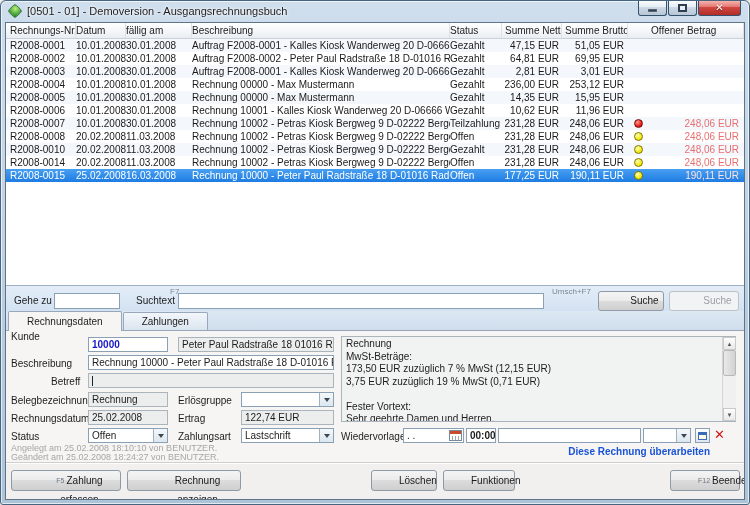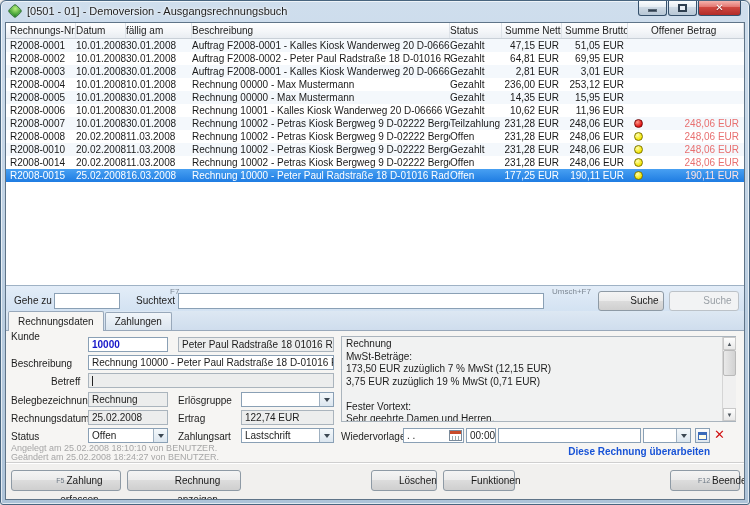--- a/index.html
+++ b/index.html
@@ -87,21 +87,21 @@
   }
   .btn.disabled { color:#9aa0a6; background:#f2f3f4; border-color:#bcc2c8; }
 
   
   .tabbar {
     position:absolute; left:0; top:288px; width:738px; height:20px;
     background: linear-gradient(#dde8f3, #cfdded); border-bottom:1px solid #98a8ba;
     display:flex; align-items:flex-end; padding-left:2px; font-size:10px;
   }
   .tab {
-    height:18px; line-height:17px; padding:0 9px; margin-right:1px;
+    height:18px; line-height:17px; padding:0 18px; margin-right:1px;
     border:1px solid #98a8ba; border-bottom:none; border-radius:2px 2px 0 0;
     background: linear-gradient(#f2f6fa, #dbe5ef); color:#222; cursor:default; white-space:nowrap;
   }
   .tab.active { background:#f6f5f3; height:20px; line-height:19px; position:relative; z-index:2; margin-bottom:-1px; }
 
   
   .panel { position:absolute; left:0; top:308px; width:738px; height:131px; background:#f6f5f3; font-size:10px; color:#1c1c1c; }
   .flabel { position:absolute; white-space:nowrap; }
   .ffield {
     position:absolute; height:15px; background:#eceded; border:1px solid #aab4bd;
@@ -384,21 +384,21 @@
         <div class="varrow up">▲</div>
         <div class="vthumb"></div>
         <div class="varrow down">▼</div>
       </div>
 
       <span class="flabel" style="left:335px; top:100px;">Wiedervorlage</span>
       <div class="ffield editable" style="left:397px; top:97px; width:61px; padding-right:16px;">
         <span> .  .</span>
         <span class="cal-icon"></span>
       </div>
-      <div class="ffield editable" style="left:460px; top:97px; width:30px;">00:00</div>
+      <div class="ffield editable" style="left:460px; top:97px; width:30px;font-weight:bold;">00:00</div>
       <div class="ffield editable" style="left:492px; top:97px; width:143px;"></div>
       <div class="ffield combo" style="left:637px; top:97px; width:48px;">
         <span class="drop">
             <i class="arrow-down"></i>
           </span>
       </div>
       <div class="mini-btn" style="left:689px; top:97px;">
           <span class="win-ico"></span>
         </div>
       <span class="x-ico" style="position:absolute; left:708px; top:97px;">✕</span>

